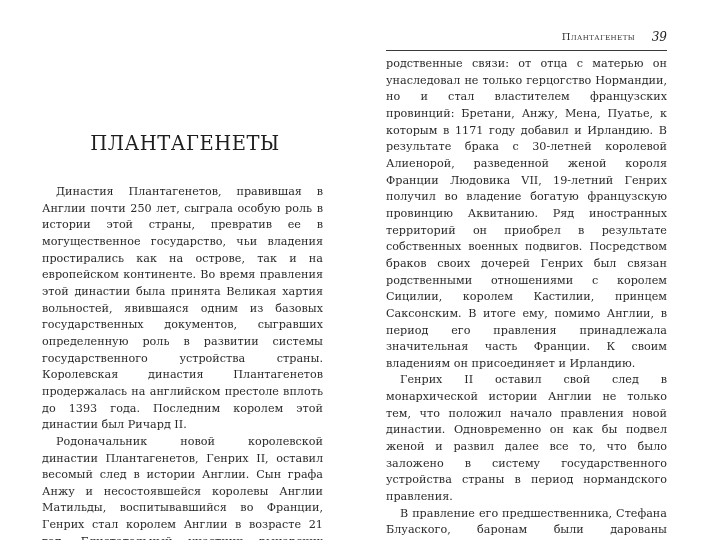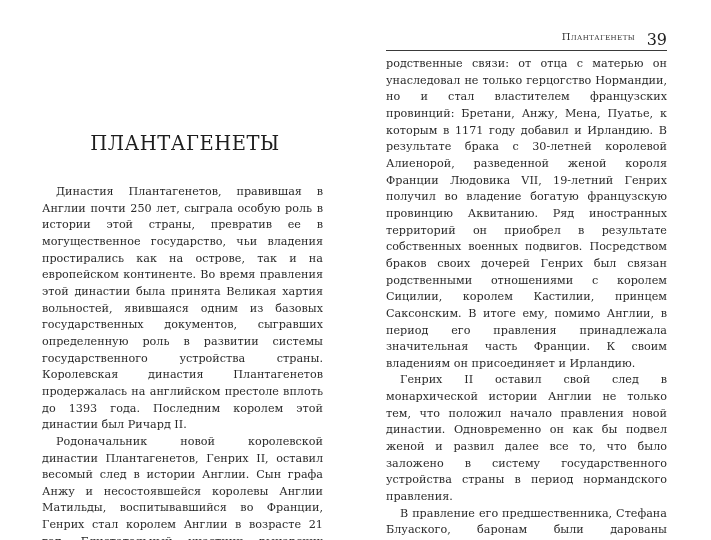--- a/index.html
+++ b/index.html
@@ -29,21 +29,21 @@
 
   .running-head {
     position: absolute; left: 31px; width: 281px; top: 20px; height: 20px;
     border-bottom: 1px solid #3a3a3a;
   }
   .running-title {
     position: absolute; right: 32px; top: 1px;
     font-size: 10px; font-variant: small-caps; letter-spacing: 0.4px; color: #333;
   }
   .page-number {
-    position: absolute; right: 0; top: 0; font-size: 16px; color: #222;
+    position: absolute; right: 0; top: 0; font-size: 12px; color: #222; font-style: italic;
   }
 </style>
 </head>
 <body>
 
 <div class="spread">
 
   <div class="page page-left">
     <h1 class="chapter-title">ПЛАНТАГЕНЕТЫ</h1>
     <div class="text-block left-text">

